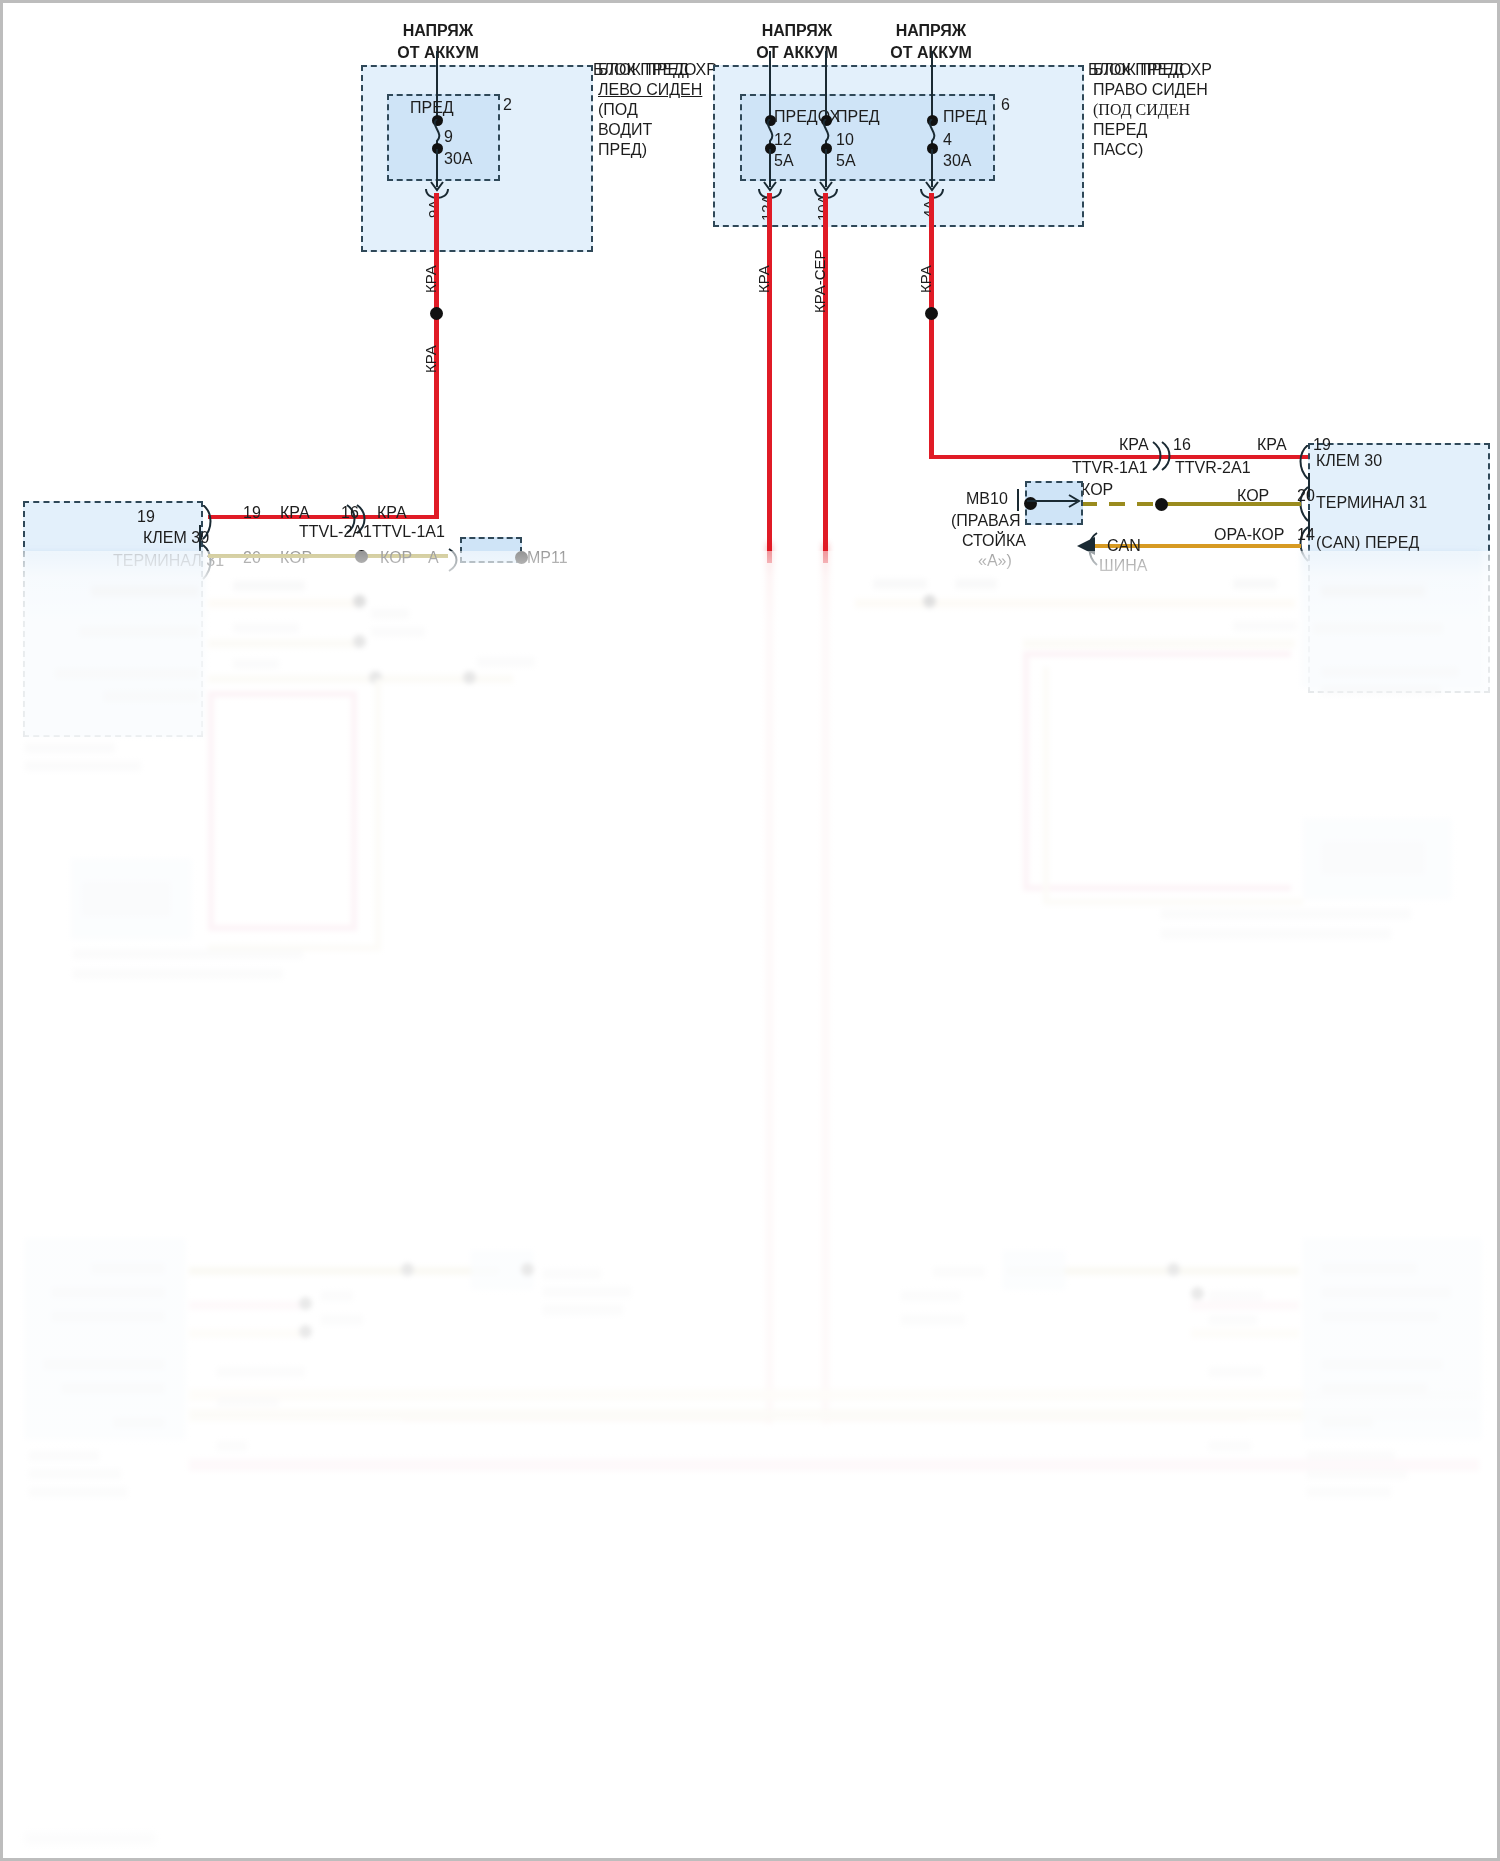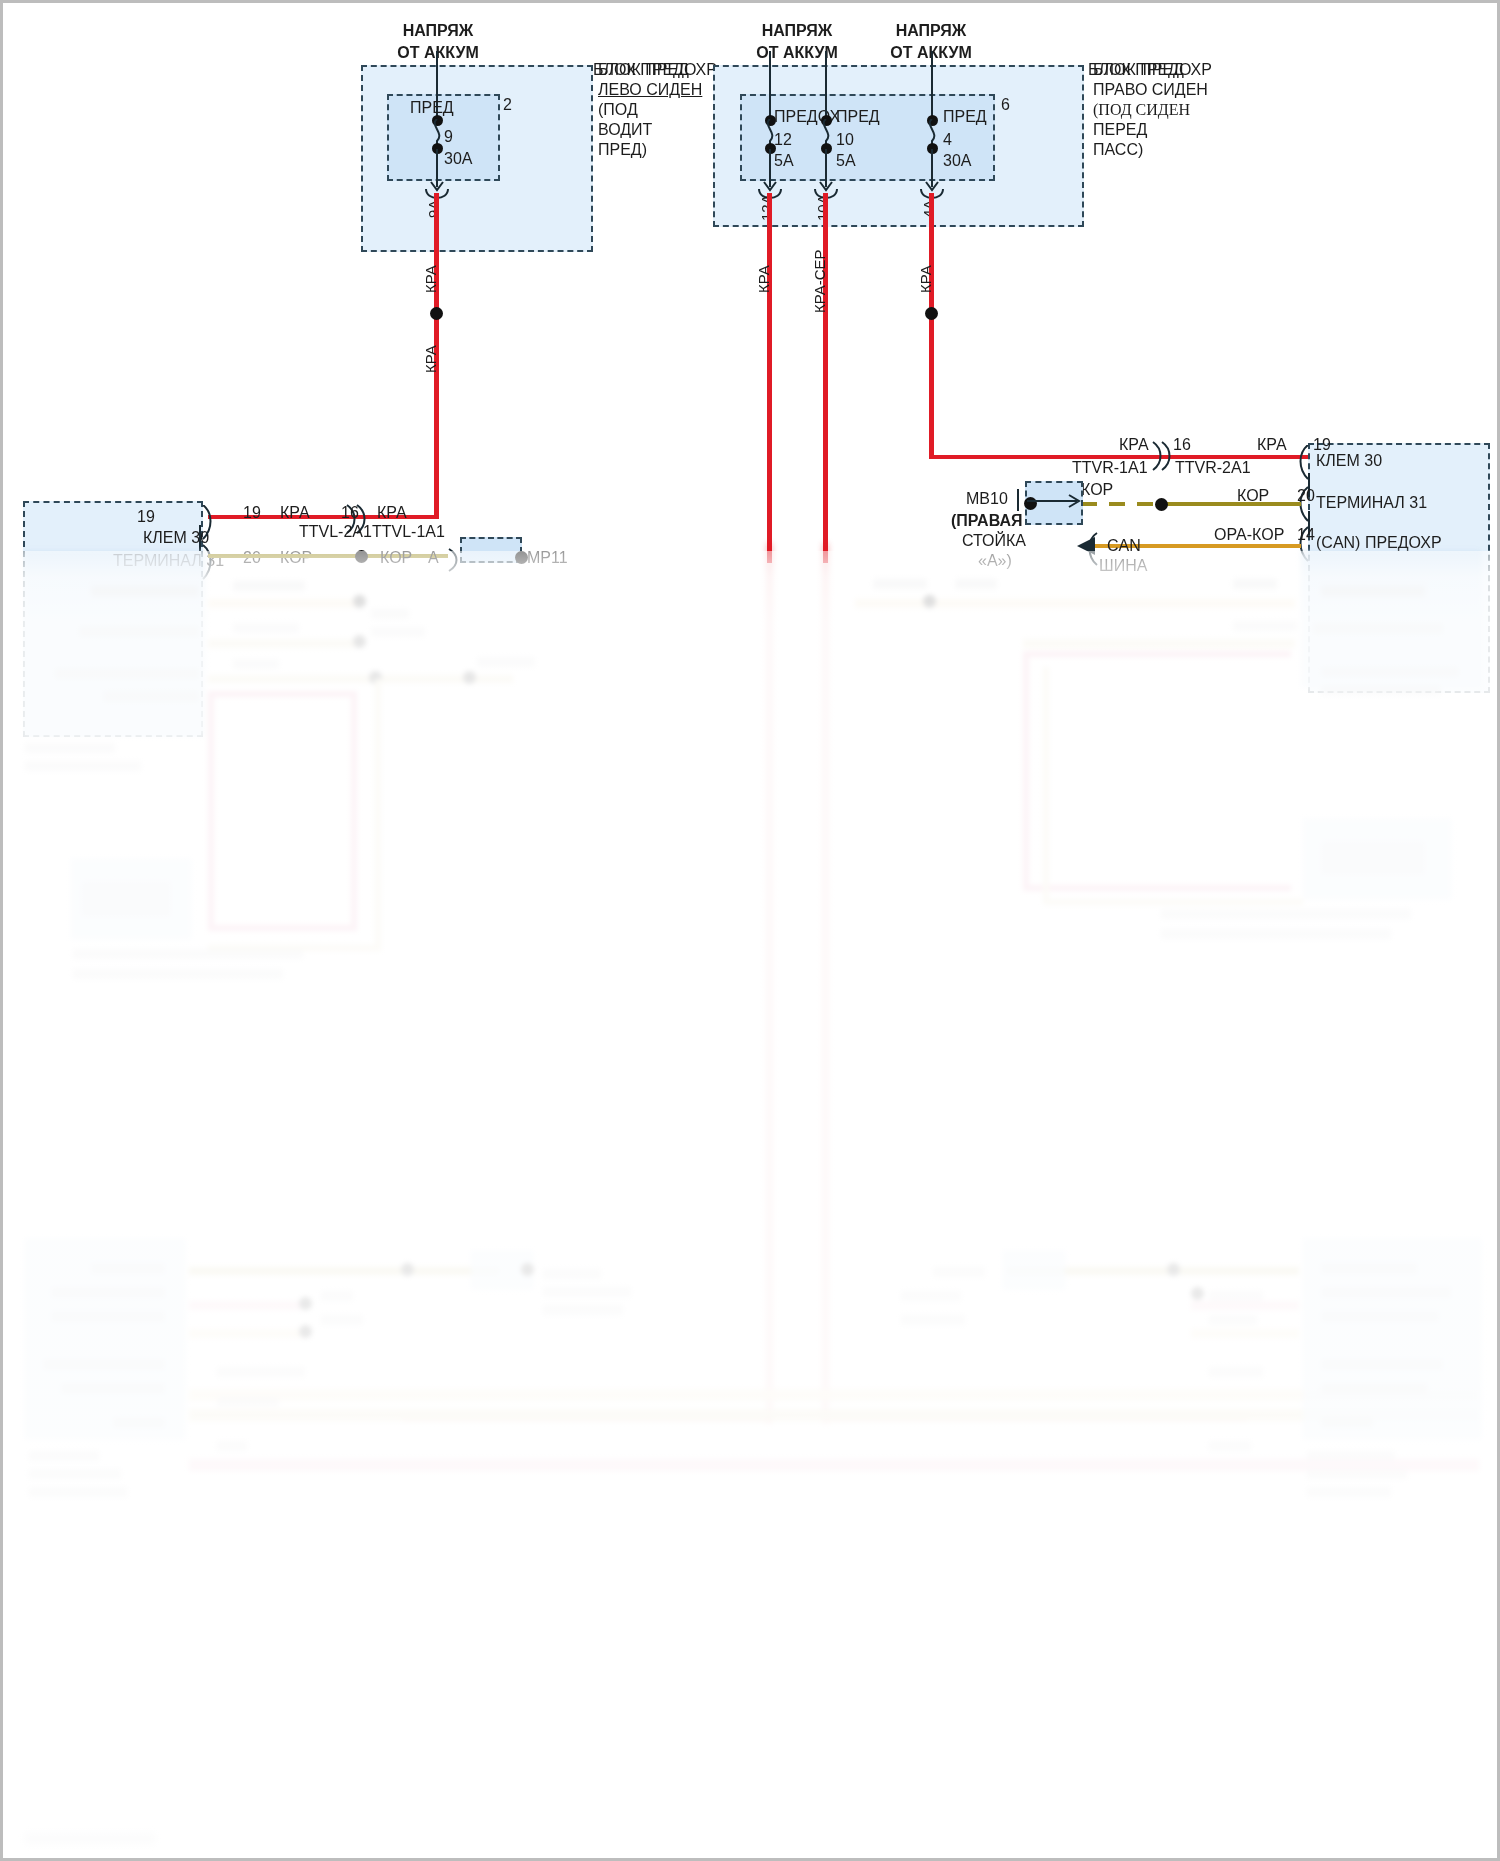--- a/index.html
+++ b/index.html
@@ -267,27 +267,27 @@
   </svg>
 
   <div class="dashbox" style="left:1022px;top:478px;width:58px;height:44px;left:1022px;"></div>
   <div class="dot" style="left:1021px;top:494px;"></div>
   <svg class="abs" style="left:1018px;top:489px;" width="62" height="18">
     <path d="M6,9 L56,9 M48,3 L58,9 L48,15" fill="none" stroke="#1a2a33" stroke-width="2"></path>
   </svg>
   <div class="wire w-blk" style="left:1014px;top:486px;width:2px;height:22px;"></div>
 
   <div class="txt" style="left:963px;top:486px;">MB10</div>
-  <div class="txt" style="left:948px;top:508px;font-weight:bold;">(ПРАВАЯ</div>
+  <div class="txt" style="left:948px;top:508px;">(ПРАВАЯ</div>
   <div class="txt" style="left:959px;top:528px;">СТОЙКА</div>
   <div class="txt" style="left:975px;top:548px;">«А»)</div>
 
   <div class="txt" style="left:1211px;top:522px;">ОРА-КОР</div>
   <div class="txt" style="left:1294px;top:522px;">14</div>
-  <div class="txt" style="left:1313px;top:530px;">(CAN) ПРЕДОХР</div>
+  <div class="txt" style="left:1313px;top:530px;">(CAN) ПЕРЕД</div>
   <div class="wire w-org" style="left:1090px;top:541px;width:208px;height:4px;"></div>
   <svg class="abs" style="left:1064px;top:524px;" width="34" height="40">
     <path d="M30,6 C20,12 20,30 30,38" fill="none" stroke="#1a2a33" stroke-width="2"></path>
     <path d="M28,10 L10,19 L28,28 Z" fill="#1a2a33"></path>
   </svg>
   <div class="txt" style="left:1104px;top:533px;">CAN</div>
   <div class="txt" style="left:1096px;top:553px;">ШИНА</div>
 
   <div class="abs blurred" style="left:0;top:548px;width:1500px;height:1300px;">
 

